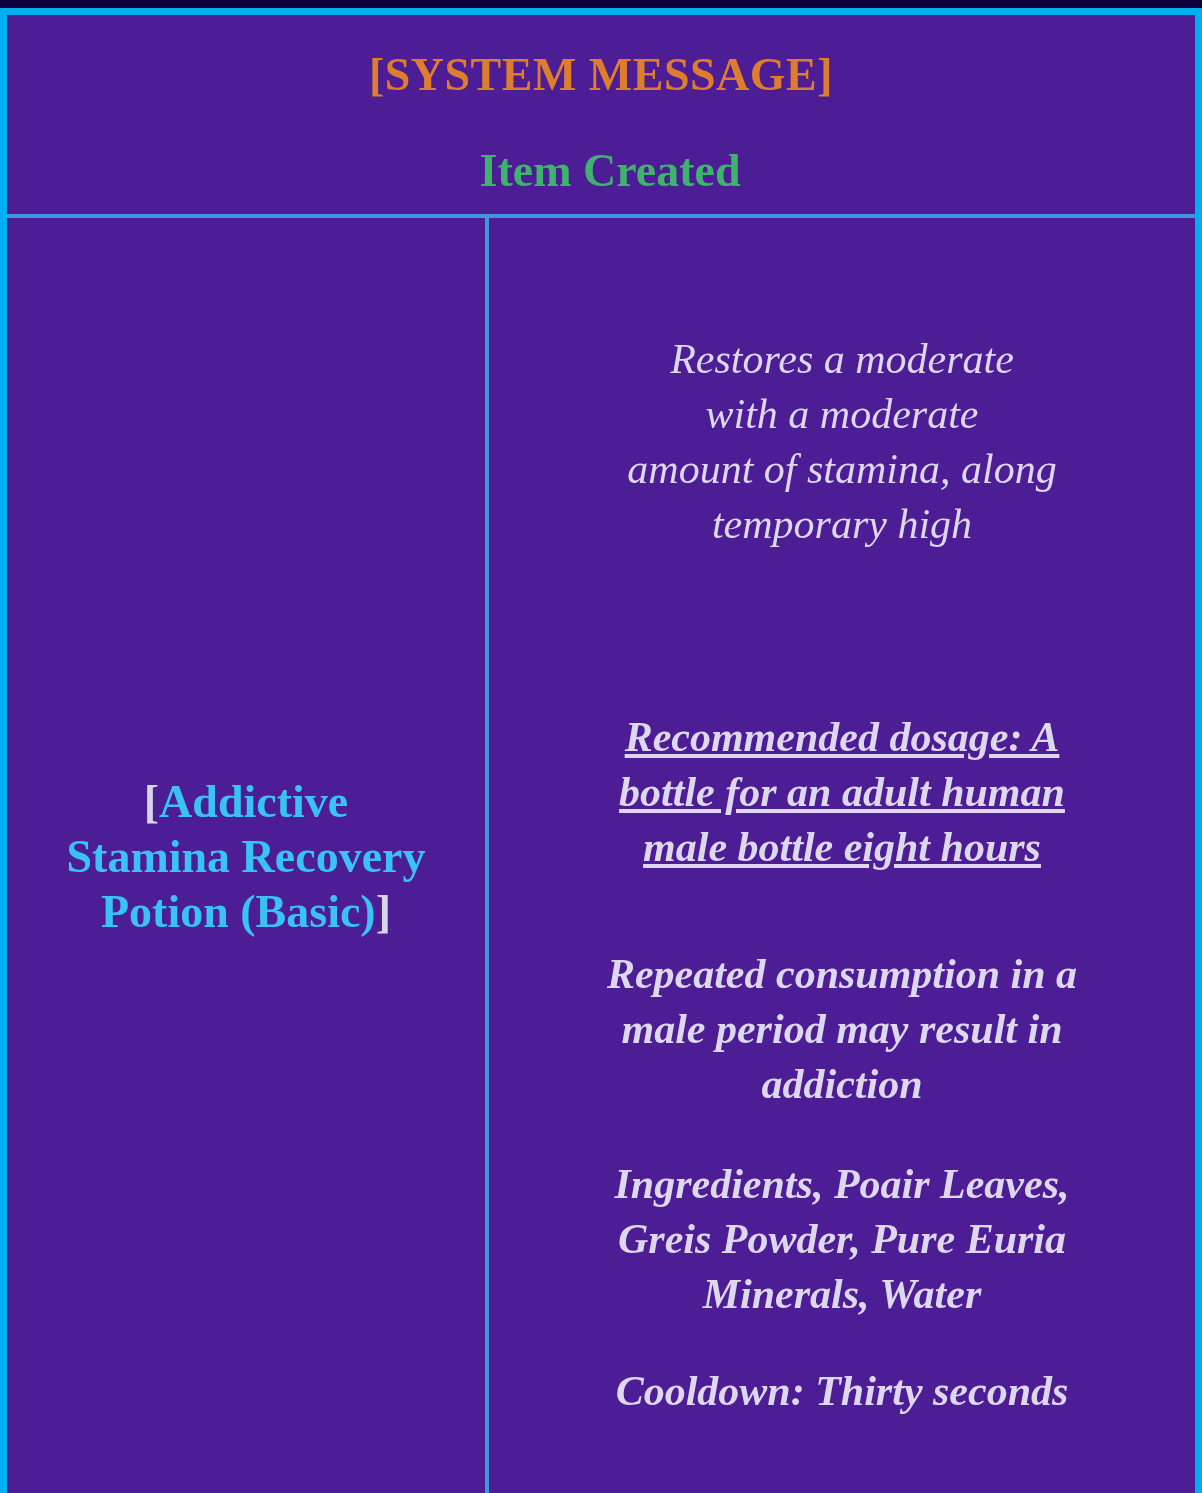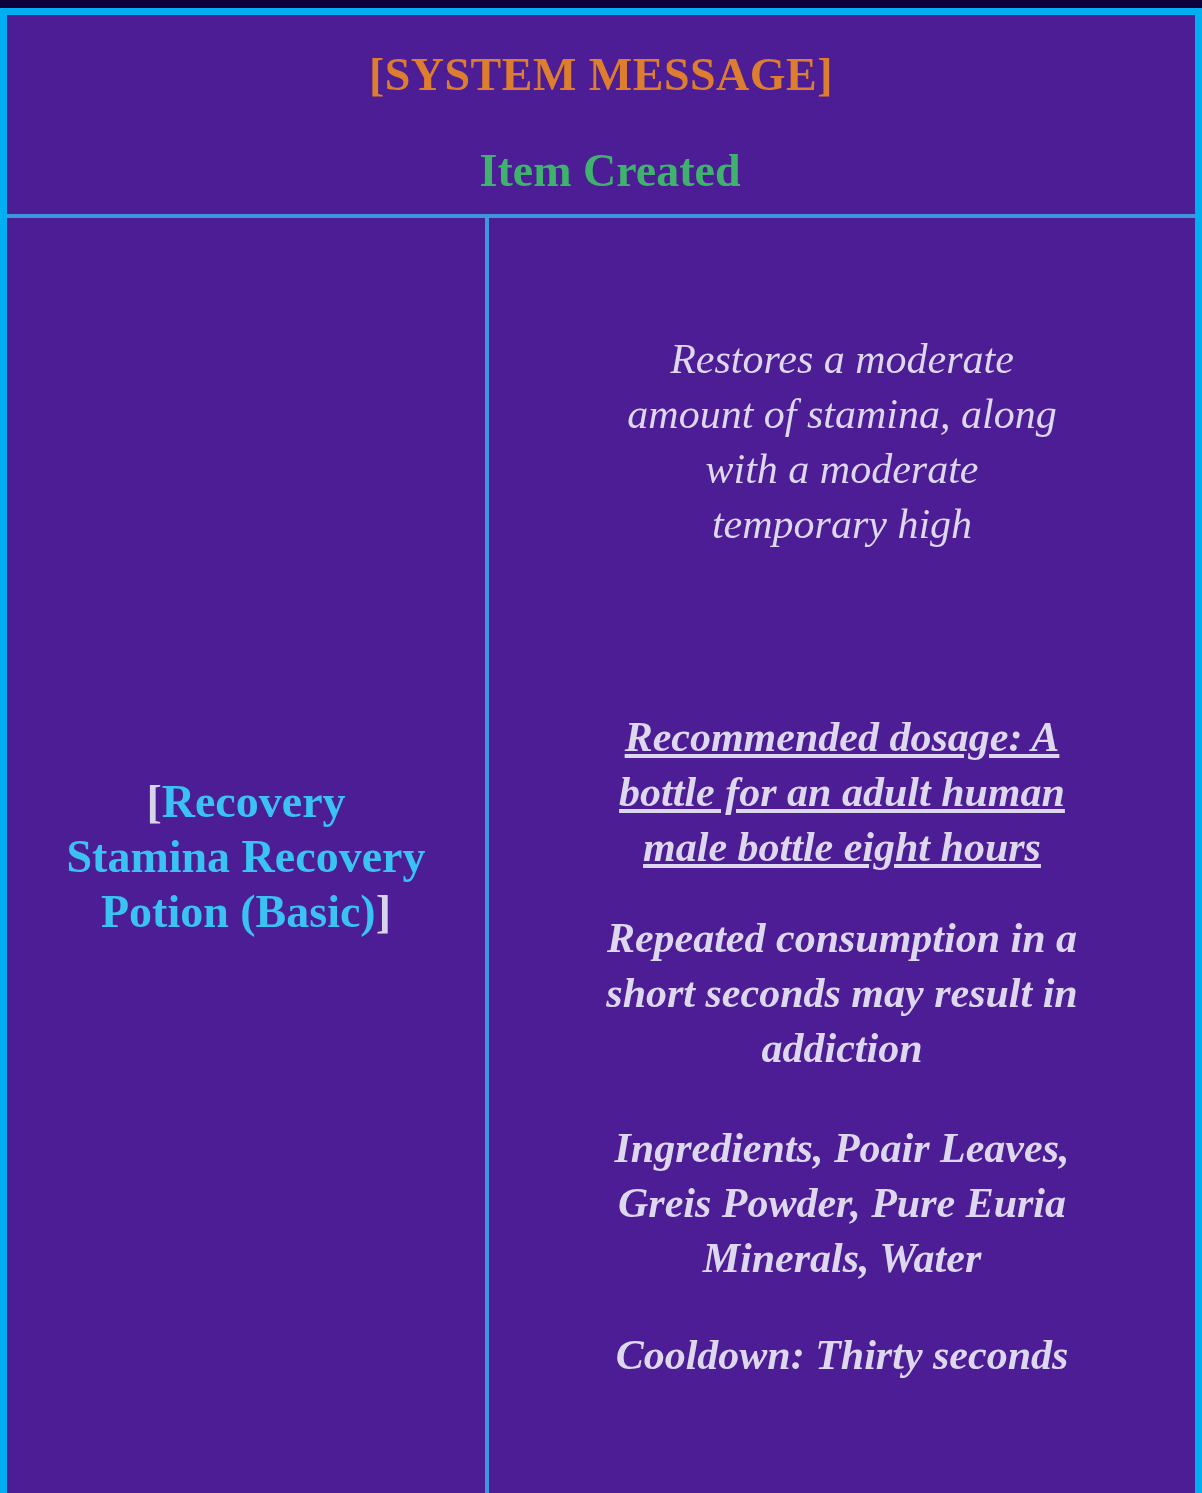--- a/index.html
+++ b/index.html
@@ -74,62 +74,62 @@
   .para {
     font-size: 42px;
     line-height: 55px;
     font-style: italic;
     font-weight: bold;
   }
   .para.regular { font-weight: normal; }
   .para .tl { display: block; }
   .para-effect      { margin-top: 0; text-align: center; }
   .para-dosage      { margin-top: 158px; text-decoration: underline; }
-  .para-warning     { margin-top: 36px; }
+  .para-warning     { margin-top: 72px; }
   .para-ingredients { margin-top: 45px; }
   .para-cooldown    { margin-top: 42px; }
 </style>
 </head>
 <body>
 
 <div class="system-window">
 
   <div class="header-cell">
     <div class="sys-title">[SYSTEM MESSAGE]</div>
     <div class="sys-subtitle">Item Created</div>
   </div>
 
   <div class="body-row">
 
     <div class="item-cell">
       <div class="item-name">
-        <span class="line"><span class="bracket">[</span><span>Recovery</span></span>
+        <span class="line"><span class="bracket">[</span><span>Addictive</span></span>
         <span class="line"><span>Stamina Recovery</span></span>
         <span class="line"><span>Potion (Basic)</span><span class="bracket">]</span></span>
       </div>
     </div>
 
     <div class="desc-cell">
 
       <p class="para regular para-effect">
         <span class="tl">Restores a moderate</span>
+        <span class="tl">with a moderate</span>
         <span class="tl">amount of stamina, along</span>
-        <span class="tl">with a moderate</span>
         <span class="tl">temporary high</span>
       </p>
 
       <p class="para para-dosage">
         <span class="tl">Recommended dosage: A</span>
         <span class="tl">bottle for an adult human</span>
         <span class="tl">male bottle eight hours</span>
       </p>
 
       <p class="para para-warning">
         <span class="tl">Repeated consumption in a</span>
-        <span class="tl">short seconds may result in</span>
+        <span class="tl">male period may result in</span>
         <span class="tl">addiction</span>
       </p>
 
       <p class="para para-ingredients">
         <span class="tl">Ingredients, Poair Leaves,</span>
         <span class="tl">Greis Powder, Pure Euria</span>
         <span class="tl">Minerals, Water</span>
       </p>
 
       <p class="para para-cooldown">

